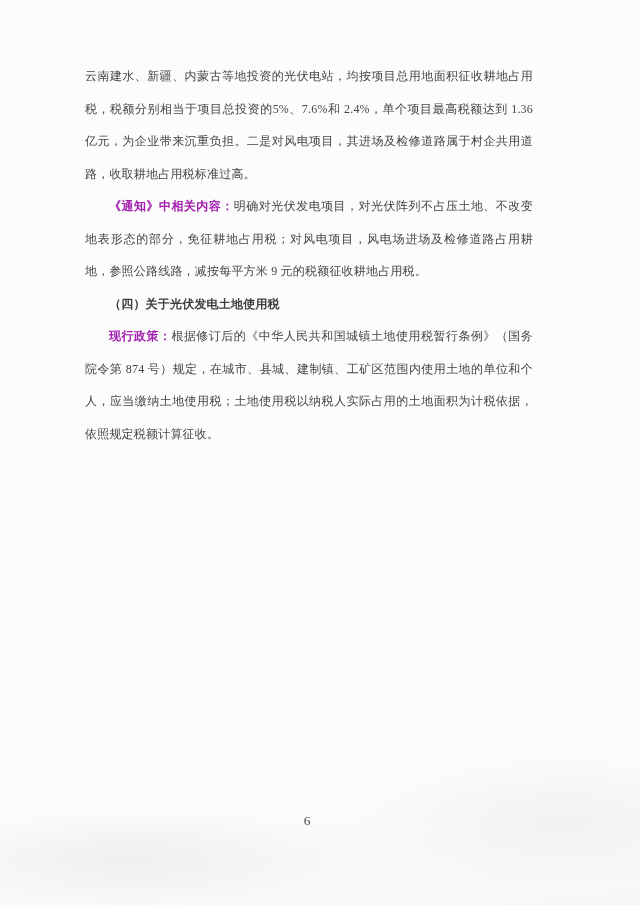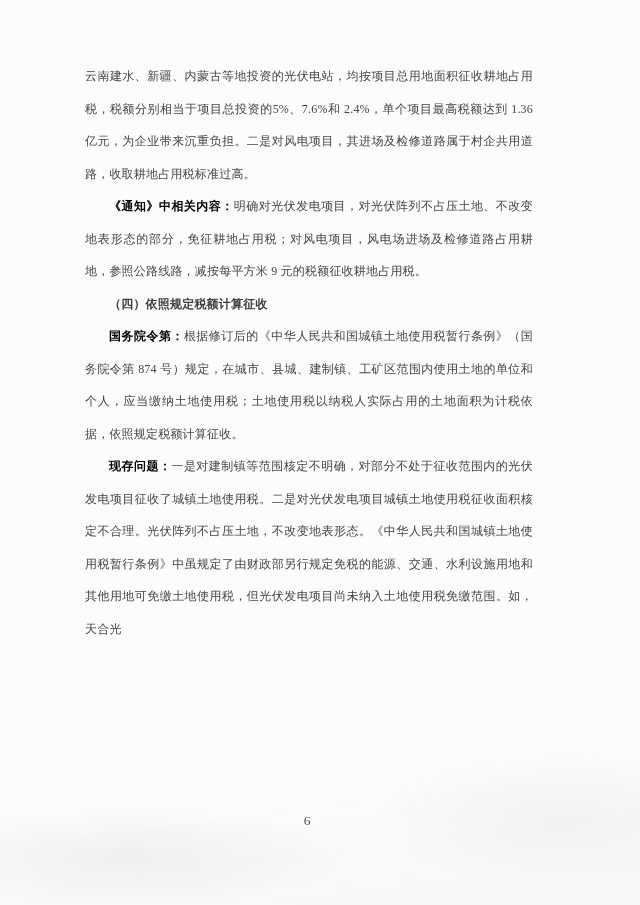--- a/index.html
+++ b/index.html
@@ -41,21 +41,21 @@
   .para {
     margin: 0;
     padding: 0;
     text-indent: 2em;
   }
   .para.no-indent {
     text-indent: 0;
   }
   .lead {
     font-weight: bold;
-    color: #000000;
+    color: #a21caf;
   }
   .heading {
     font-weight: bold;
     color: #3d3d3d;
   }
   .page-number {
     position: absolute;
     top: 813px;
     left: 0;
     width: 614px;
@@ -70,22 +70,21 @@
 
 <div class="page">
   <div class="scan-shade"></div>
 
   <div class="body-text">
 
     <p class="para no-indent"><span>云南建水、新疆、内蒙古等地投资的光伏电站，均按项目总用地面积征收耕地占用税，税额分别相当于项目总投资的5%、7.6%和 2.4%，单个项目最高税额达到 1.36 亿元，为企业带来沉重负担。二是对风电项目，其进场及检修道路属于村企共用道路，收取耕地占用税标准过高。</span></p>
 
     <p class="para"><span class="lead">《通知》中相关内容：</span><span>明确对光伏发电项目，对光伏阵列不占压土地、不改变地表形态的部分，免征耕地占用税；对风电项目，风电场进场及检修道路占用耕地，参照公路线路，减按每平方米 9 元的税额征收耕地占用税。</span></p>
 
-    <p class="para heading"><span>（四）依照规定税额计算征收</span></p>
+    <p class="para heading"><span>（四）关于光伏发电土地使用税</span></p>
 
-    <p class="para"><span class="lead">国务院令第：</span><span>根据修订后的《中华人民共和国城镇土地使用税暂行条例》（国务院令第 874 号）规定，在城市、县城、建制镇、工矿区范围内使用土地的单位和个人，应当缴纳土地使用税；土地使用税以纳税人实际占用的土地面积为计税依据，依照规定税额计算征收。</span></p>
+    <p class="para"><span class="lead">现行政策：</span><span>根据修订后的《中华人民共和国城镇土地使用税暂行条例》（国务院令第 874 号）规定，在城市、县城、建制镇、工矿区范围内使用土地的单位和个人，应当缴纳土地使用税；土地使用税以纳税人实际占用的土地面积为计税依据，依照规定税额计算征收。</span></p>
 
-    <p class="para"><span class="lead">现存问题：</span><span>一是对建制镇等范围核定不明确，对部分不处于征收范围内的光伏发电项目征收了城镇土地使用税。二是对光伏发电项目城镇土地使用税征收面积核定不合理。光伏阵列不占压土地，不改变地表形态。《中华人民共和国城镇土地使用税暂行条例》中虽规定了由财政部另行规定免税的能源、交通、水利设施用地和其他用地可免缴土地使用税，但光伏发电项目尚未纳入土地使用税免缴范围。如，天合光</span></p>
 
   </div>
 
   <div class="page-number">6</div>
 </div>
 
 </body></html>

